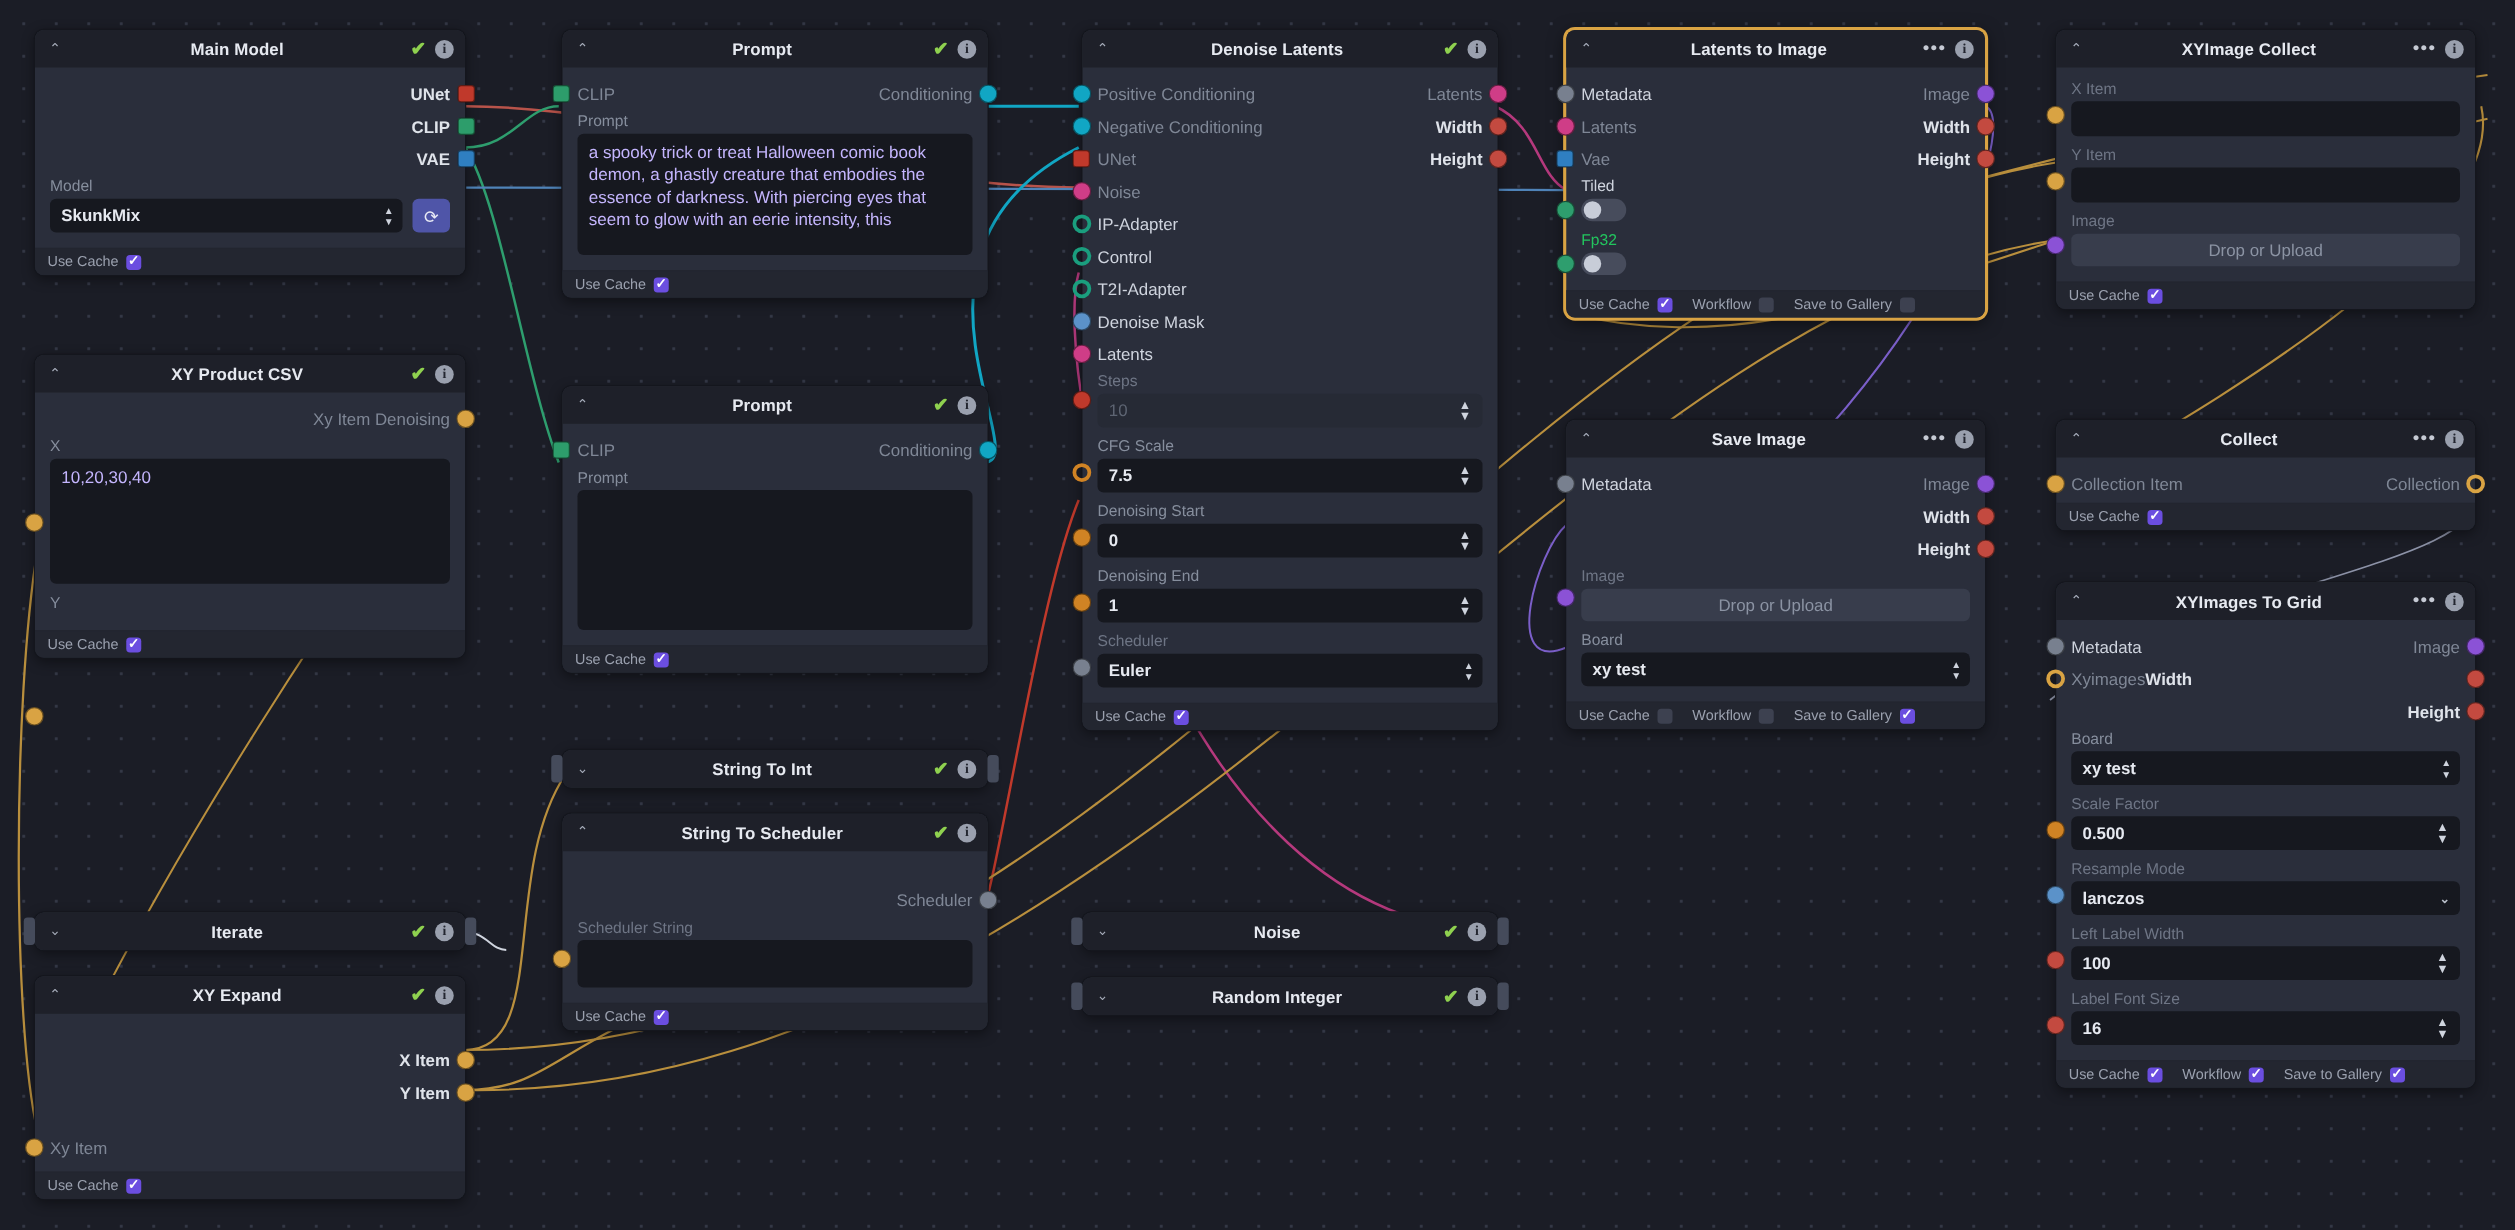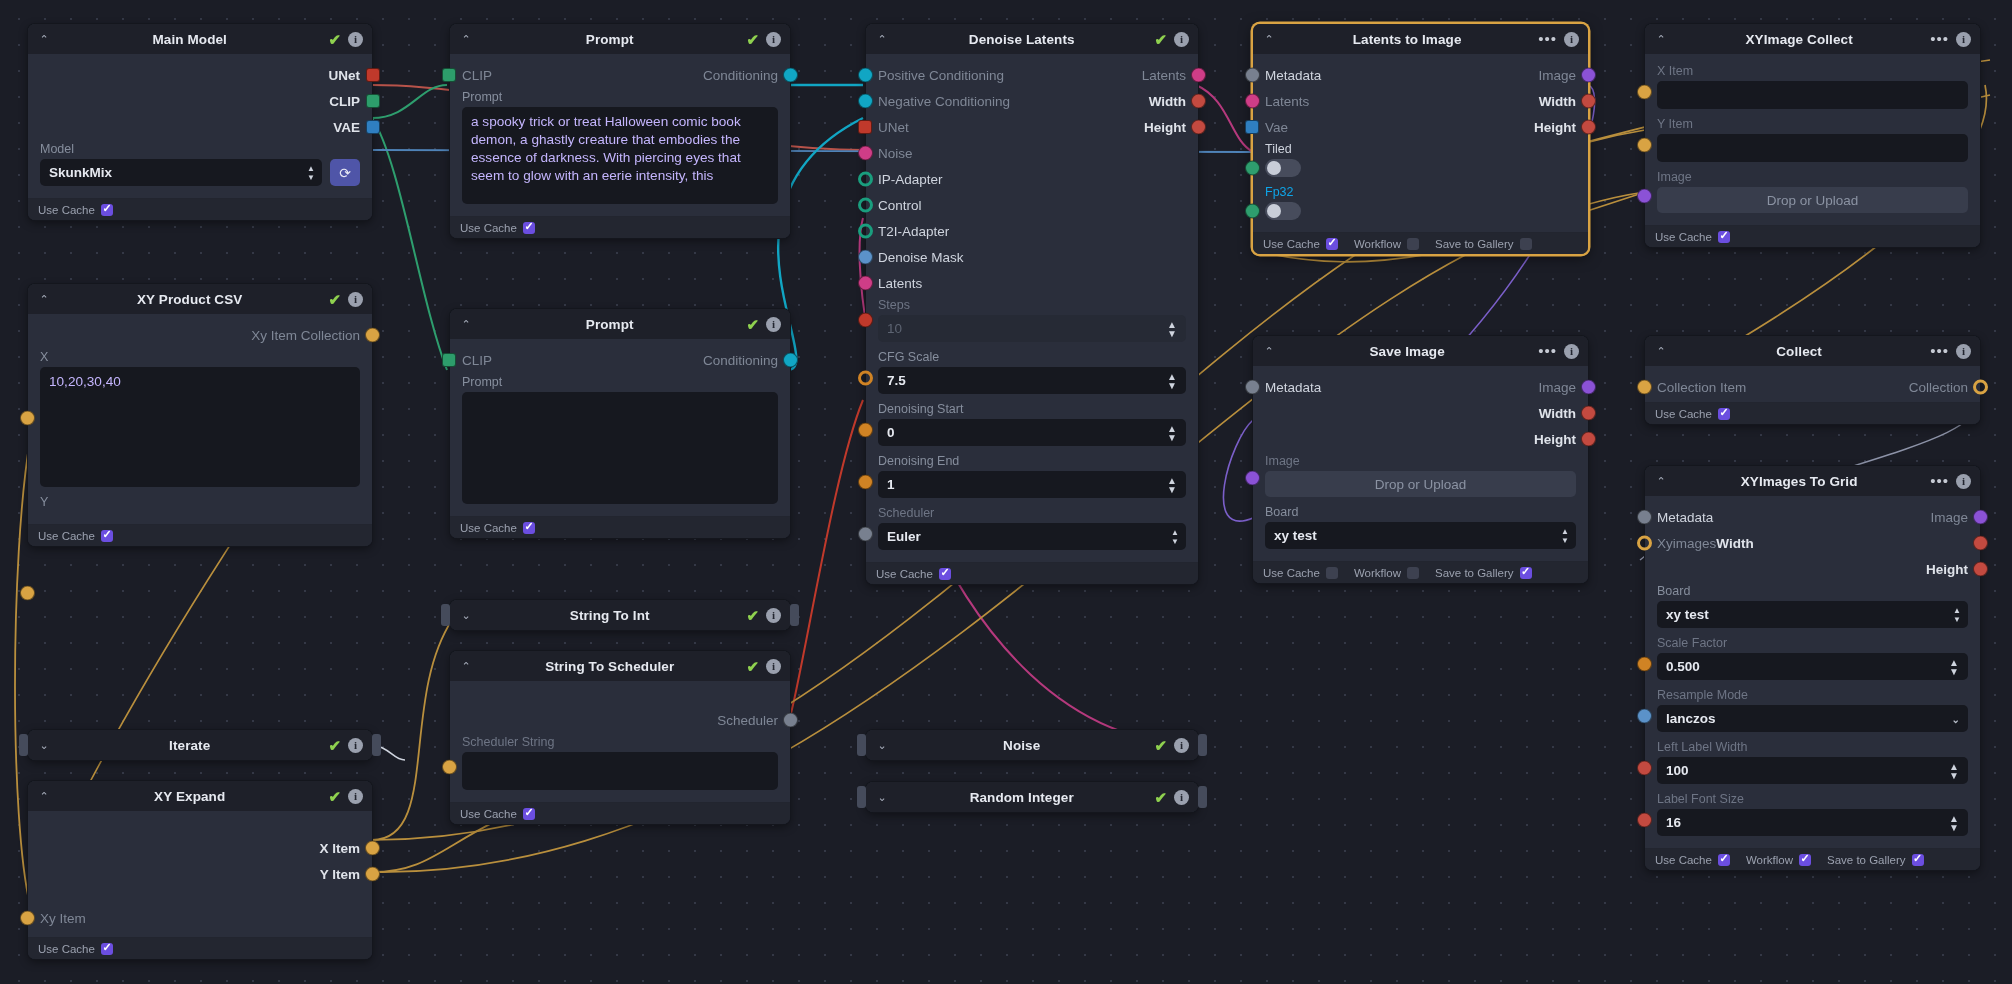--- a/index.html
+++ b/index.html
@@ -260,26 +260,26 @@
     <div class="node-header">
       <span class="caret">⌃</span>
       <span class="node-title">XY Product CSV</span>
       <span class="hdr-right">
         <span class="check">✔</span>
         <span class="info">i</span>
       </span>
     </div>
     <div class="node-body">
       <div class="row out">
-        <span class="lbl-out">Xy Item Collection</span>
+        <span class="lbl-out">Xy Item Denoising</span>
         <span class="port right p-gold"></span>
       </div>
       <div class="field">
         <div class="flabel">X</div>
-        <div class="ftext" style="height:120px;">
+        <div class="ftext" style="height:100px;">
           <span>10,20,30,40</span>
         </div>
         <span class="port left p-gold" style="top:70px;"></span>
       </div>
       <div class="field">
         <div class="flabel">Y</div>
         <span class="port left p-gold" style="top:100px;"></span>
       </div>
     </div>
     <div class="node-footer">
@@ -595,21 +595,21 @@
         <span class="lbl-in">Vae</span>
         <span class="lbl-out bold">Height</span>
         <span class="port right p-red2"></span>
       </div>
       <div class="field">
         <div class="flabel" style="color:#cfd4de;">Tiled</div>
         <div class="toggle"></div>
         <span class="port left p-green2" style="top:28px;"></span>
       </div>
       <div class="field">
-        <div class="flabel" style="color:#0ea5e9;">Fp32</div>
+        <div class="flabel" style="color:#22c55e;">Fp32</div>
         <div class="toggle"></div>
         <span class="port left p-green2" style="top:28px;"></span>
       </div>
     </div>
     <div class="node-footer">
       <span class="foot-item">
         <span>Use Cache</span>
         <span class="cb on"></span>
       </span>
       <span class="foot-item">

